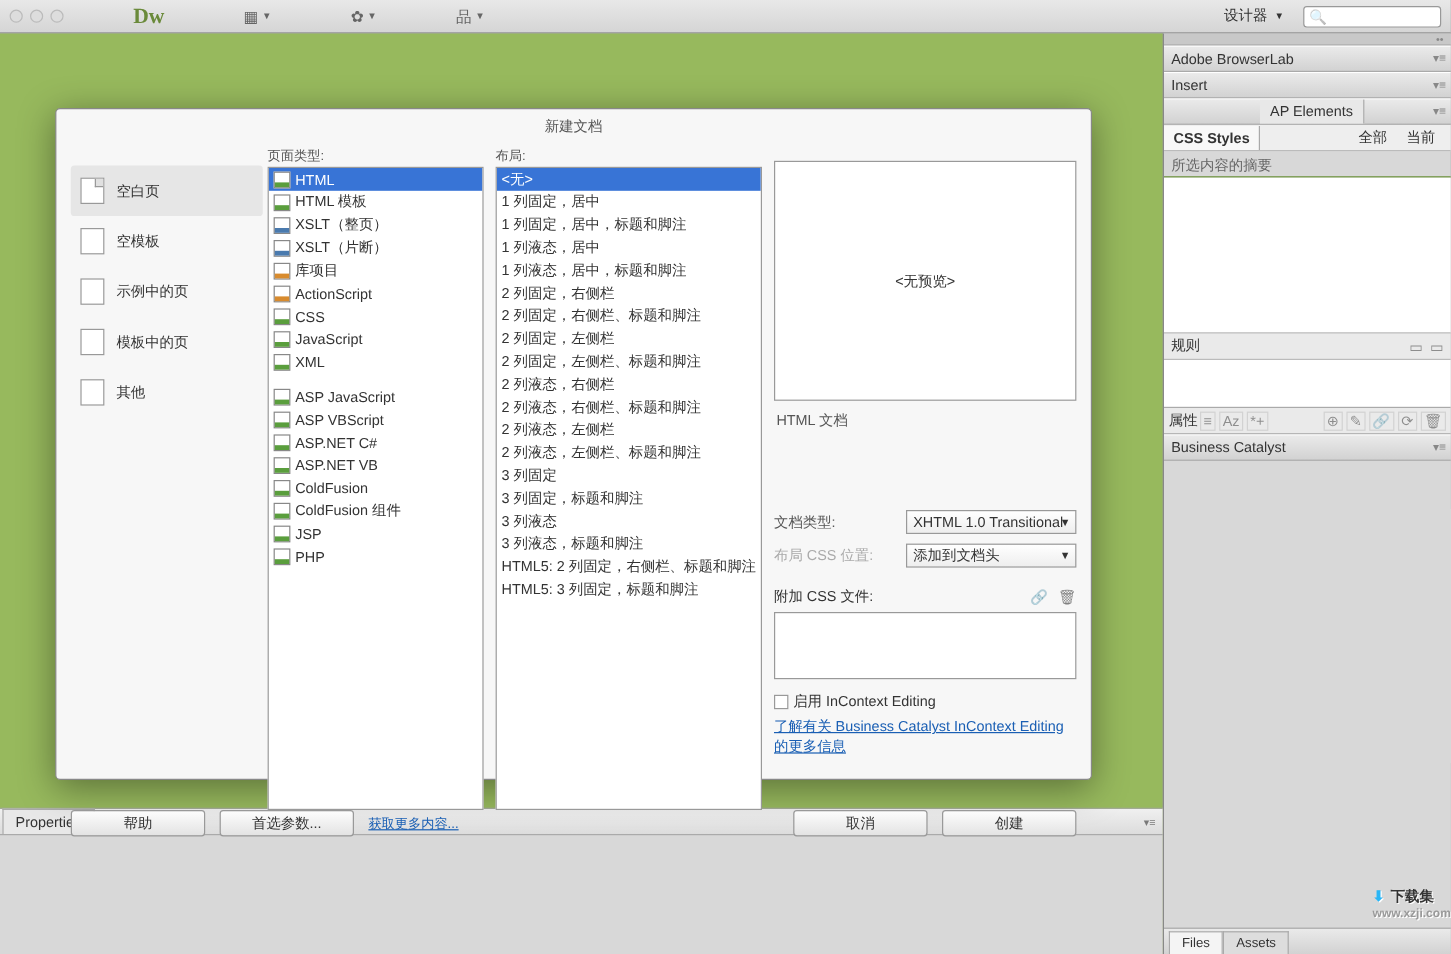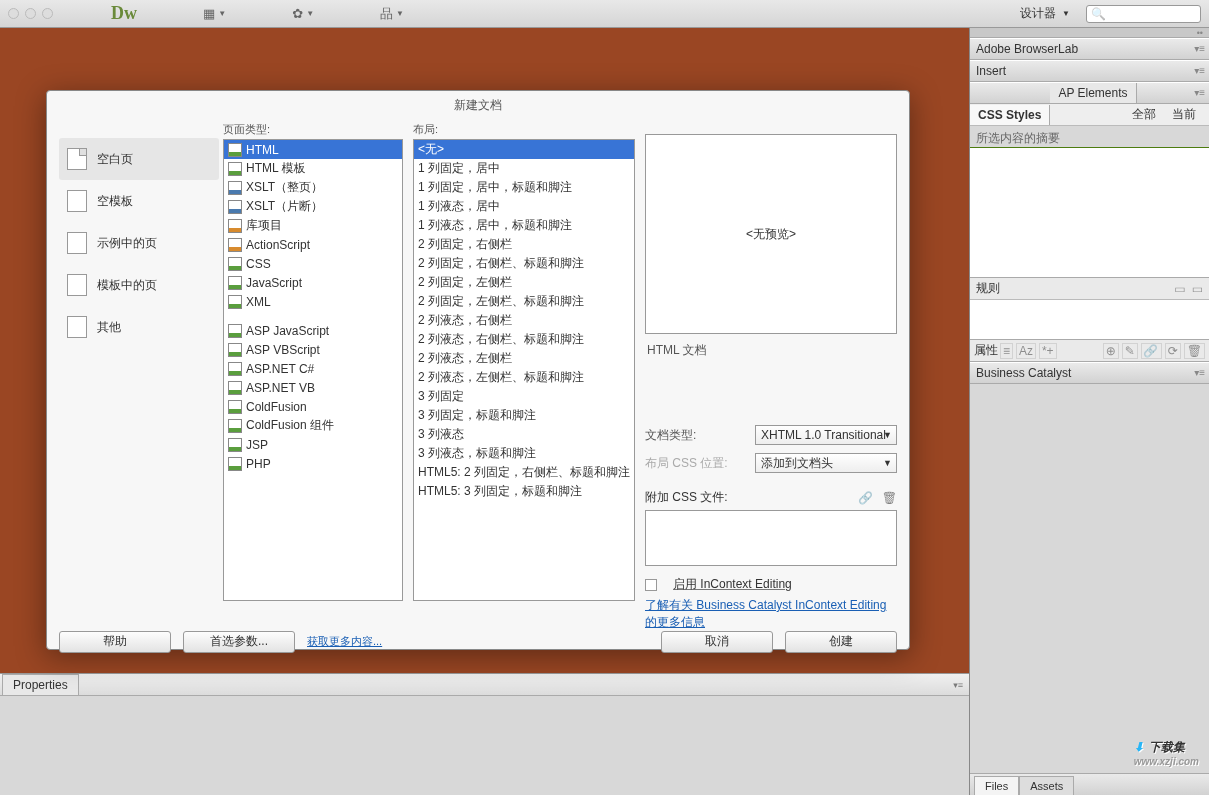--- a/index.html
+++ b/index.html
@@ -9,21 +9,21 @@
 .tdot{width:11px;height:11px;border-radius:50%;background:#ddd;border:1px solid #bbb;}
 .dw{font-family:Georgia,serif;font-size:18px;font-weight:bold;color:#6a8a3a;margin-right:18px;}
 .tb-icon{margin-right:18px;font-size:13px;opacity:.7;cursor:pointer;display:inline-flex;align-items:center;}
 .tb-icon .caret{font-size:8px;margin-left:3px;}
 .topbar-right{margin-left:auto;display:flex;align-items:center;gap:10px;}
 .workspace-dd{padding:2px 6px;display:flex;align-items:center;cursor:pointer;}
 .workspace-dd .caret{font-size:8px;margin-left:6px;}
 .search{width:115px;height:18px;background:#fff;border:1px solid #999;border-radius:3px;display:flex;align-items:center;padding:0 4px;}
 .search span{opacity:.4;margin-right:3px;}
 .main{display:flex;height:calc(100% - 28px);}
-.center{flex:1;display:flex;flex-direction:column;background:#c2410c;justify-content:flex-end;}
+.center{flex:1;display:flex;flex-direction:column;background:#bef264;justify-content:flex-end;}
 .dim{flex:1;background:rgba(80,80,80,.35);position:relative;}
 .properties-bar{height:22px;background:linear-gradient(#f0f0f0,#dcdcdc);border-top:1px solid #999;display:flex;align-items:center;}
 .prop-tab{background:#e8e8e8;border:1px solid #aaa;border-bottom:none;padding:3px 10px;margin-left:2px;}
 .collapse{margin-left:auto;margin-right:6px;font-size:9px;opacity:.6;cursor:pointer;}
 .prop-body{height:100px;background:#d8d8d8;border-top:1px solid #aaa;}
 .right{width:240px;background:#d8d8d8;border-left:1px solid #888;display:flex;flex-direction:column;}
 .panel-head{height:22px;background:linear-gradient(#eaeaea,#d2d2d2);border-top:1px solid #fff;border-bottom:1px solid #aaa;display:flex;align-items:center;padding:0 6px;font-size:11px;position:relative;}
 .panel-head.tabs{padding:0;}
 .ptab{padding:3px 8px;border-right:1px solid #aaa;background:#e8e8e8;cursor:pointer;}
 .ptab.active{background:#f8f8f8;font-weight:bold;margin-top:43px;}
@@ -35,55 +35,55 @@
 .rules{padding:4px 6px;height:22px;border-bottom:1px solid #bbb;background:#eaeaea;display:flex;align-items:center;}
 .rules-tools{margin-left:auto;display:flex;gap:6px;opacity:.5;font-size:11px;}
 .rules-body{height:40px;background:#fff;border-bottom:1px solid #aaa;}
 .attrs{padding:4px 4px;height:22px;background:#eaeaea;border-bottom:1px solid #aaa;display:flex;align-items:center;}
 .attr-tools{margin-left:auto;display:flex;gap:3px;opacity:.5;font-size:10px;}
 .attr-tools span{border:1px solid #bbb;padding:0 2px;}
 .bc-body{flex:1;background:#d8d8d8;}
 .bottom-tabs{height:22px;background:linear-gradient(#eaeaea,#d2d2d2);border-top:1px solid #aaa;display:flex;align-items:flex-end;padding-left:4px;}
 .btab{padding:3px 10px;border:1px solid #aaa;border-bottom:none;background:#ddd;cursor:pointer;font-size:11px;}
 .btab.active{background:#f4f4f4;}
-.watermark{position:absolute;right:10px;bottom:28px;font-size:18px;font-weight:bold;color:#4fc3f7;text-shadow:1px 1px 0 #fff;pointer-events:none;font-style:italic;}
+.watermark{position:absolute;right:0;bottom:28px;font-size:18px;font-weight:bold;color:#4fc3f7;text-shadow:1px 1px 0 #fff;pointer-events:none;}
 .watermark .arrow{color:#29b6f6;}
 .watermark .sub{font-size:10px;color:#999;display:block;text-align:right;}
 
 .dialog{position:absolute;left:46px;top:62px;width:864px;height:560px;background:#f7f7f7;border:1px solid #888;box-shadow:0 6px 30px rgba(0,0,0,.4);border-radius:4px;display:flex;flex-direction:column;}
 .dlg-title{text-align:center;padding:6px 0;color:#555;font-size:12px;}
 .dlg-body{flex:1;display:flex;padding:0 12px;}
 .cat-col{width:160px;padding-top:18px;}
 .cat-item{display:flex;align-items:center;height:42px;padding-left:8px;cursor:pointer;gap:10px;}
 .cat-item.sel{background:#e6e6e6;border-radius:3px;}
 .cat-icon{width:20px;height:22px;border:1px solid #999;background:#fff;position:relative;}
 .cat-icon.folded::before{content:"";position:absolute;top:0;right:0;width:6px;height:6px;background:#e0e0e0;border-left:1px solid #999;border-bottom:1px solid #999;}
 .list-col{width:180px;margin-left:4px;}
 .col-label{font-size:11px;color:#555;padding:2px 0;}
-.listbox{border:1px solid #999;background:#fff;height:462px;overflow:auto;}
+.listbox{border:1px solid #999;background:#fff;height:536px;overflow:auto;}
 .li{display:flex;align-items:center;padding:2px 4px;height:19px;cursor:pointer;gap:4px;}
 .li.sel{background:#3874d6;color:#fff;}
 .li.sel span{color:#fff;}
 .fi{width:14px;height:14px;background:#fff;border:1px solid #888;position:relative;flex-shrink:0;}
 .fi.green::after{content:"";position:absolute;bottom:0;left:0;right:0;height:4px;background:#5a9e3d;}
 .fi.blue::after{content:"";position:absolute;bottom:0;left:0;right:0;height:4px;background:#4a7aae;}
 .fi.orange::after{content:"";position:absolute;bottom:0;left:0;right:0;height:4px;background:#d88b2e;}
 .layout-col{width:222px;margin-left:10px;}
 .right-col{flex:1;margin-left:10px;display:flex;flex-direction:column;}
 .preview{border:1px solid #999;background:#fff;height:200px;display:flex;align-items:center;justify-content:center;color:#888;}
 .desc{padding:8px 2px;color:#555;}
 .form-row{display:flex;align-items:center;margin-top:8px;}
 .form-row label{width:110px;color:#555;}
 .form-row.disabled label,.form-row.disabled .select{color:#aaa;}
 .select{flex:1;height:20px;border:1px solid #999;background:linear-gradient(#fff,#eee);display:flex;align-items:center;padding:0 5px;position:relative;cursor:pointer;}
 .select .caret{position:absolute;right:4px;font-size:9px;}
 .attach-row{margin-top:16px;display:flex;align-items:center;}
 .attach-row .icons{margin-left:auto;display:flex;gap:8px;opacity:.6;font-size:12px;}
 .attach-box{border:1px solid #999;background:#fff;height:56px;margin-top:4px;}
-.chk-row{margin-top:10px;display:flex;align-items:center;gap:16px;color:#777;text-decoration:underline;}
+.chk-row{margin-top:10px;display:flex;align-items:center;gap:4px;color:#777;}
 .chk{width:12px;height:12px;border:1px solid #999;background:#fff;}
 .link{color:#1a5fb4;text-decoration:underline;cursor:pointer;line-height:1.4;}
 .dlg-foot{height:40px;display:flex;align-items:center;padding:0 12px;gap:12px;}
 .btn{width:112px;height:22px;border:1px solid #999;background:linear-gradient(#fdfdfd,#e3e3e3);border-radius:3px;cursor:pointer;display:flex;align-items:center;justify-content:center;}
 .dlg-foot .spacer{flex:1;}
 .linksmall{color:#1a5fb4;text-decoration:underline;cursor:pointer;font-size:11px;}
 </style>
 </head>
 <body>
 

